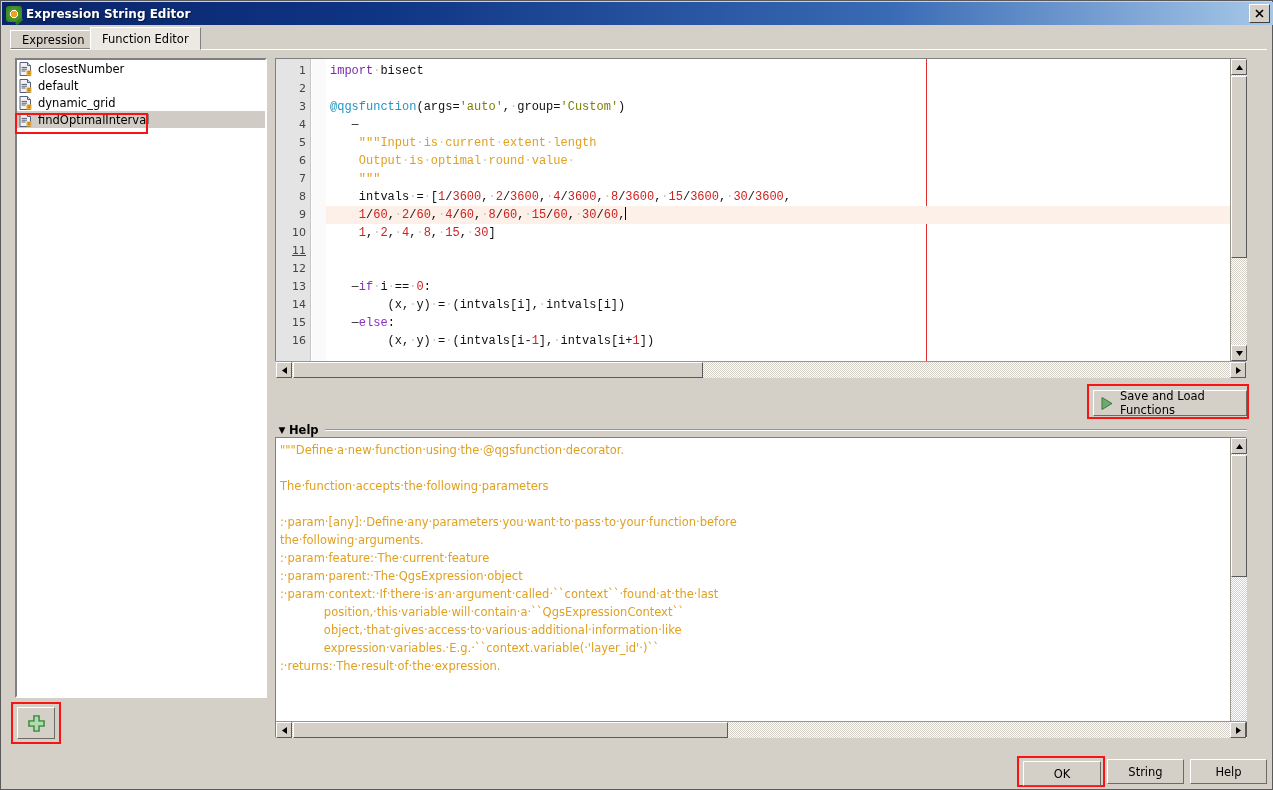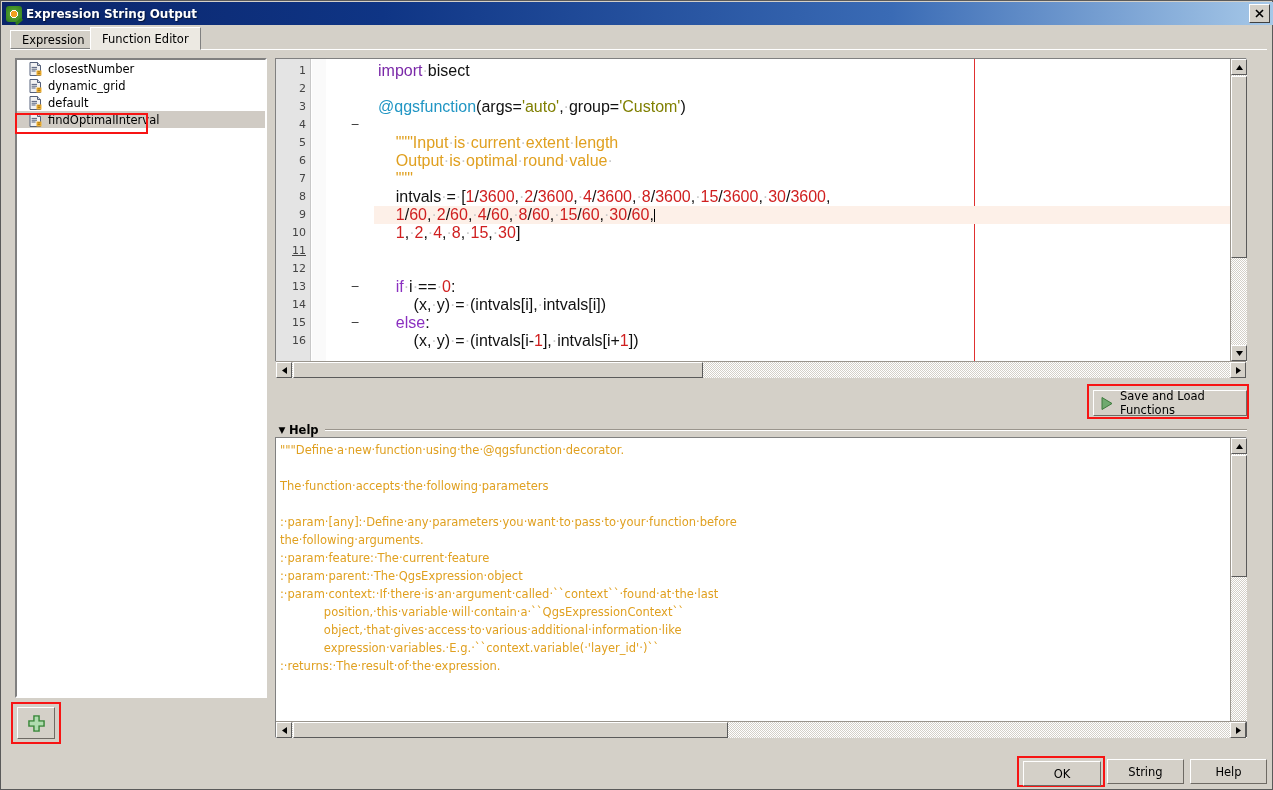--- a/index.html
+++ b/index.html
@@ -70,21 +70,21 @@
   }
 
   
   #fn-list {
     position: absolute; left: 14px; top: 57px; width: 252px; height: 640px;
     background: #ffffff;
     border: 2px solid; border-color: #808080 #ffffff #ffffff #808080;
     overflow: hidden;
   }
   .fn-item {
-    display: flex; align-items: center; height: 17px; padding-left: 12px;
+    display: flex; align-items: center; height: 17px; padding-left: 2px;
     font-size: 11.5px; color: #000; cursor: pointer;
   }
   .fn-item.selected { background: #d0cbc4; }
   .doc-icon {
     width: 13px; height: 14px; margin-right: 6px; flex: none; position: relative;
   }
   .doc-icon svg { display: block; }
 
   #fn-highlight {
     position: absolute; left: 14px; top: 112px; width: 133px; height: 21px;
@@ -124,23 +124,22 @@
     text-align: right; padding-right: 5px;
     font-family: "DejaVu Sans", "Liberation Sans", sans-serif;
     font-size: 11px; color: #444; line-height: 18px;
   }
   .foldmark {
     position: absolute; left: 36px; width: 14px; height: 18px;
     text-align: center; line-height: 18px; font-size: 11px; color: #333;
   }
   #code-area {
     position: absolute; left: 50px; top: 0; right: 0; height: 100%;
-    font-family: Liberation Sans, sans-serif;
-    font-size: 16px;
-    margin-left: 48px;
+    font-family: Liberation Mono, monospace;
+    font-size: 12px;
   }
   .cline {
     position: absolute; left: 0; height: 18px; line-height: 18px;
     white-space: pre; padding-left: 4px;
   }
   .cline.cur { background: #fdf0e8; width: 1196px; }
   #margin-line {
     position: absolute; left: 600px; top: 0; width: 1px; height: 100%;
     background: #e03030;
   }
@@ -242,21 +241,21 @@
   #cancel-btn { left: 1106px; top: 758px; width: 77px; }
   #help-btn { left: 1189px; top: 758px; width: 77px; }
 </style>
 </head>
 <body>
 
 <div id="app">
 
   <div id="titlebar">
     <div id="title-icon"></div>
-    <div id="title-text">Expression String Output</div>
+    <div id="title-text">Expression String Editor</div>
     <div id="titlebar-spacer"></div>
     <div id="close-btn">
       <svg width="9" height="9" viewBox="0 0 9 9">
           <path d="M1 1 L8 8 M8 1 L1 8" stroke="#000" stroke-width="1.6" fill="none"></path>
         </svg>
     </div>
   </div>
 
   <div id="tabbar">
     <div id="tab-underline"></div>
@@ -281,33 +280,33 @@
       <div class="fn-item">
         <span class="doc-icon">
           <svg width="13" height="14" viewBox="0 0 13 14">
             <path d="M1 0.5 H8.5 L11.5 3.5 V13.5 H1 Z" fill="#f2f2f2" stroke="#55607a" stroke-width="1"></path>
             <path d="M8.5 0.5 V3.5 H11.5" fill="#cfd6e4" stroke="#55607a" stroke-width="1"></path>
             <path d="M2.6 5.4 H8 M2.6 7.2 H8 M2.6 9 H6.6" stroke="#55607a" stroke-width="1"></path>
             <path d="M7.5 8.5 h5 v5 h-5 z" fill="#f2b233"></path>
             <path d="M8.6 9.8 h2.8 M8.6 11.4 h2.8" stroke="#a06f10" stroke-width="0.9"></path>
           </svg>
         </span>
-        <span>dynamic_grid</span>
+        <span>default</span>
       </div>
       <div class="fn-item">
         <span class="doc-icon">
           <svg width="13" height="14" viewBox="0 0 13 14">
             <path d="M1 0.5 H8.5 L11.5 3.5 V13.5 H1 Z" fill="#f2f2f2" stroke="#55607a" stroke-width="1"></path>
             <path d="M8.5 0.5 V3.5 H11.5" fill="#cfd6e4" stroke="#55607a" stroke-width="1"></path>
             <path d="M2.6 5.4 H8 M2.6 7.2 H8 M2.6 9 H6.6" stroke="#55607a" stroke-width="1"></path>
             <path d="M7.5 8.5 h5 v5 h-5 z" fill="#f2b233"></path>
             <path d="M8.6 9.8 h2.8 M8.6 11.4 h2.8" stroke="#a06f10" stroke-width="0.9"></path>
           </svg>
         </span>
-        <span>default</span>
+        <span>dynamic_grid</span>
       </div>
       <div class="fn-item selected">
         <span class="doc-icon">
           <svg width="13" height="14" viewBox="0 0 13 14">
             <path d="M1 0.5 H8.5 L11.5 3.5 V13.5 H1 Z" fill="#f2f2f2" stroke="#55607a" stroke-width="1"></path>
             <path d="M8.5 0.5 V3.5 H11.5" fill="#cfd6e4" stroke="#55607a" stroke-width="1"></path>
             <path d="M2.6 5.4 H8 M2.6 7.2 H8 M2.6 9 H6.6" stroke="#55607a" stroke-width="1"></path>
             <path d="M7.5 8.5 h5 v5 h-5 z" fill="#f2b233"></path>
             <path d="M8.6 9.8 h2.8 M8.6 11.4 h2.8" stroke="#a06f10" stroke-width="0.9"></path>
           </svg>

